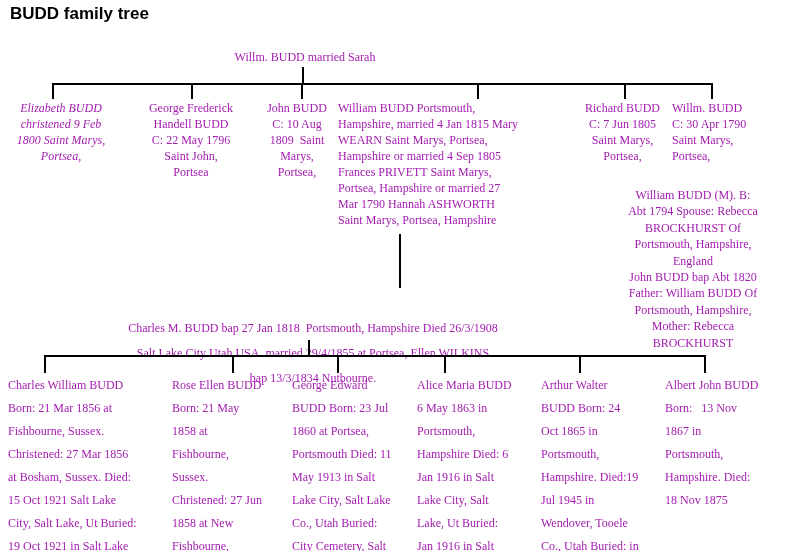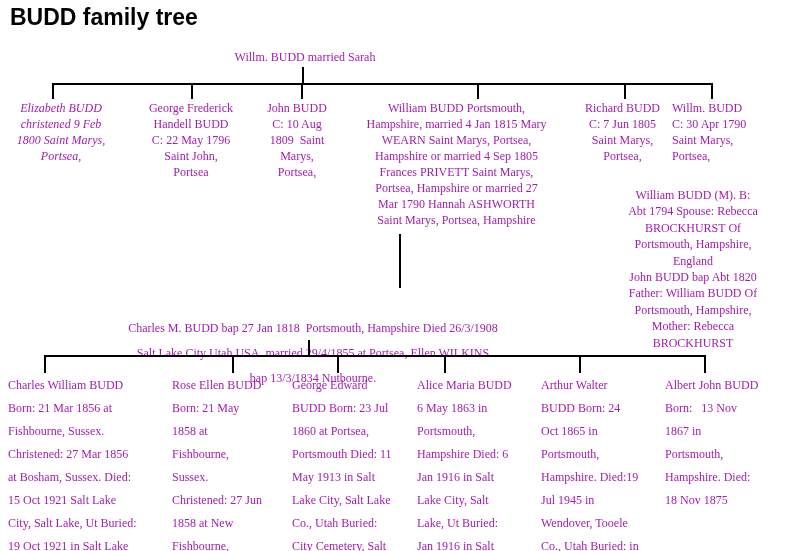--- a/index.html
+++ b/index.html
@@ -11,21 +11,21 @@
     overflow: hidden;
     font-family: "Liberation Serif", serif;
     color: #000000;
   }
   #title {
     position: absolute;
     left: 10px;
     top: 4px;
     font-family: "Liberation Sans", sans-serif;
     font-weight: bold;
-    font-size: 23px;
+    font-size: 17px;
     letter-spacing: 0px;
     color: #000000;
   }
   .person, .note, .couple {
     position: absolute;
     font-size: 12px;
     white-space: pre-wrap;
     color: #a21caf;
   }
   .couple { line-height: 16px; text-align: center; }
@@ -67,21 +67,21 @@
   <div class="person gen1" style="left:125px; width:132px; text-align:center;">George Frederick
 Handell BUDD
 C: 22 May 1796
 Saint John,
 Portsea</div>
   <div class="person gen1" style="left:257px; width:80px; text-align:center;">John BUDD
 C: 10 Aug
 1809  Saint
 Marys,
 Portsea,</div>
-  <div class="person gen1" style="left:338px; width:237px; text-align:center;">William BUDD Portsmouth,
+  <div class="person gen1" style="left:338px; width:237px; ">William BUDD Portsmouth,
 Hampshire, married 4 Jan 1815 Mary
 WEARN Saint Marys, Portsea,
 Hampshire or married 4 Sep 1805
 Frances PRIVETT Saint Marys,
 Portsea, Hampshire or married 27
 Mar 1790 Hannah ASHWORTH
 Saint Marys, Portsea, Hampshire</div>
   <div class="person gen1" style="left:575px; width:95px; text-align:center;">Richard BUDD
 C: 7 Jun 1805
 Saint Marys,

